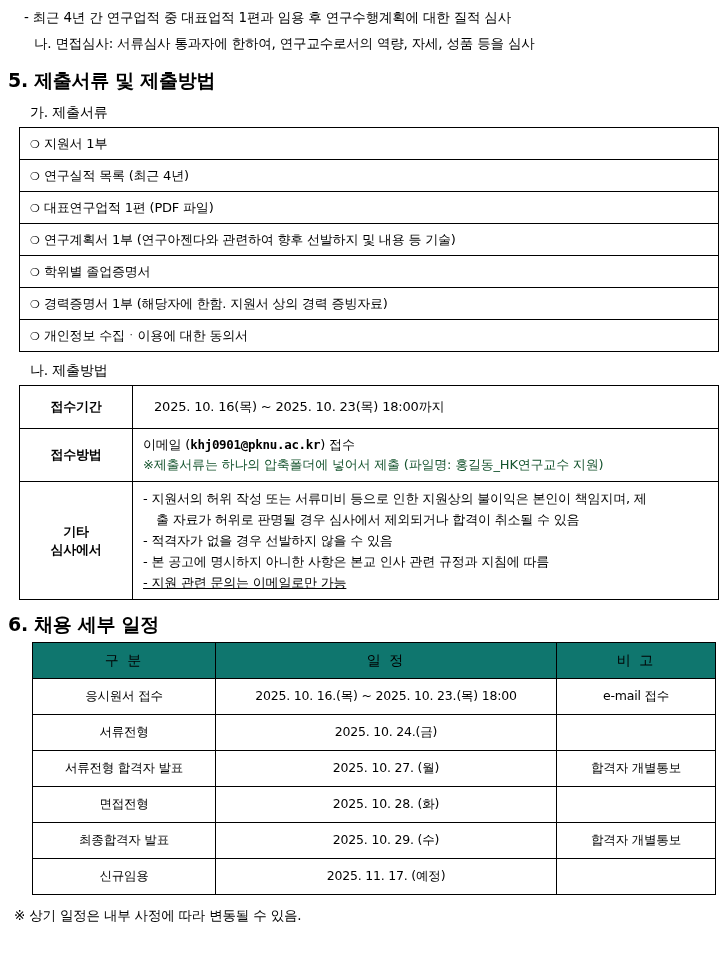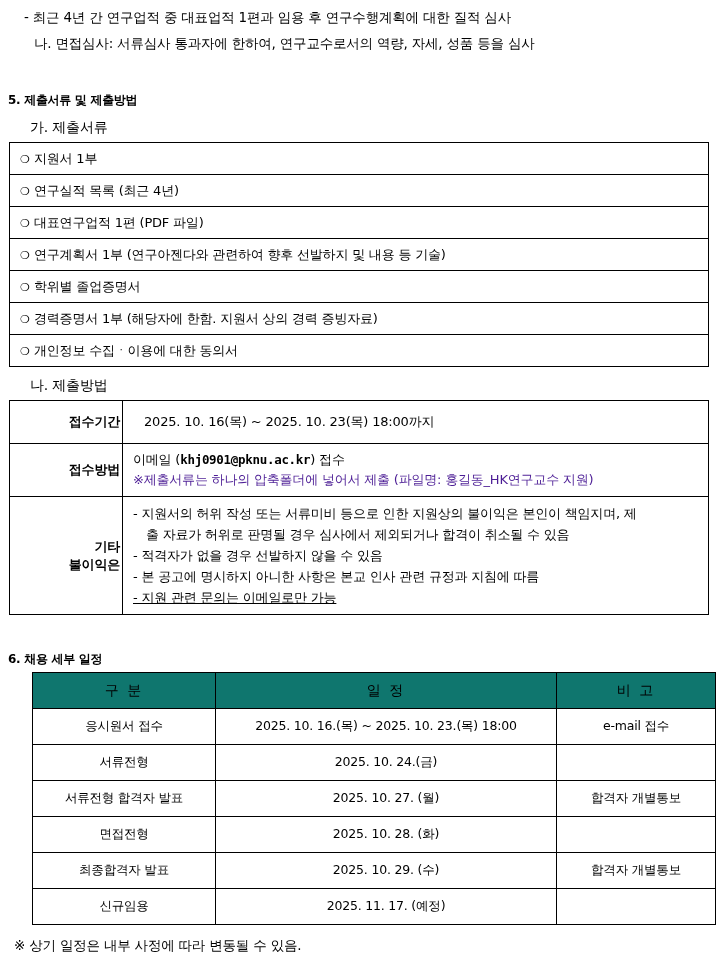--- a/index.html
+++ b/index.html
@@ -27,38 +27,38 @@
     padding-left: 16px;
   }
   .top-line {
     font-size: 13.5px;
     line-height: 26px;
     white-space: nowrap;
     letter-spacing: -0.2px;
   }
   .top-line .ind1 { padding-left: 10px; }
   .section-head {
-    font-size: 12px;
+    font-size: 19px;
     font-weight: bold;
-    margin-top: 36px;
+    margin-top: 12px;
     margin-bottom: 2px;
     padding-left: 0px;
     letter-spacing: -0.3px;
   }
   .sub-head {
     font-size: 14px;
     margin-top: 10px;
     margin-bottom: 5px;
     padding-left: 22px;
     letter-spacing: -0.2px;
   }
   table {
     border-collapse: collapse;
     width: 700px;
-    margin-left: 1px;
+    margin-left: 11px;
     table-layout: fixed;
   }
   .docs-table td {
     border: 1px solid #000;
     height: 31px;
     padding: 0 10px;
     font-size: 13px;
     vertical-align: middle;
     letter-spacing: -0.2px;
   }
@@ -70,36 +70,36 @@
   }
   .method-table td {
     border: 1px solid #000;
     font-size: 13px;
     vertical-align: middle;
     padding: 6px 10px;
     letter-spacing: -0.2px;
   }
   .method-table td.label {
     width: 108px;
-    text-align: right;
+    text-align: center;
     font-weight: bold;
     padding: 6px 2px;
   }
   .method-table td.value {
     line-height: 20px;
   }
   .row-period td { height: 30px; padding-left: 21px; }
   .mono-em {
     font-family: "DejaVu Sans Mono", "Liberation Mono", monospace;
     font-weight: bold;
     font-size: 12.5px;
     letter-spacing: -0.3px;
   }
   .red {
-    color: #4c1d95;
+    color: #14532d;
   }
   .etc-list {
     line-height: 21px;
   }
   .etc-list div {
     white-space: nowrap;
   }
   .etc-list .cont {
     padding-left: 13px;
   }
@@ -186,21 +186,21 @@
       <tr>
         <td class="label">접수방법</td>
         <td class="value">
           <div><span>이메일 (</span><span class="mono-em">khj0901@pknu.ac.kr</span><span>) 접수</span></div>
           <div class="red">※제출서류는 하나의 압축폴더에 넣어서 제출 (파일명: 홍길동_HK연구교수 지원)</div>
         </td>
       </tr>
       <tr>
         <td class="label">
           <div>기타</div>
-          <div>불이익은</div>
+          <div>심사에서</div>
         </td>
         <td class="value">
           <div class="etc-list">
             <div>- 지원서의 허위 작성 또는 서류미비 등으로 인한 지원상의 불이익은 본인이 책임지며, 제</div>
             <div class="cont">출 자료가 허위로 판명될 경우 심사에서 제외되거나 합격이 취소될 수 있음</div>
             <div>- 적격자가 없을 경우 선발하지 않을 수 있음</div>
             <div>- 본 공고에 명시하지 아니한 사항은 본교 인사 관련 규정과 지침에 따름</div>
             <div class="underline">- 지원 관련 문의는 이메일로만 가능</div>
           </div>
         </td>

